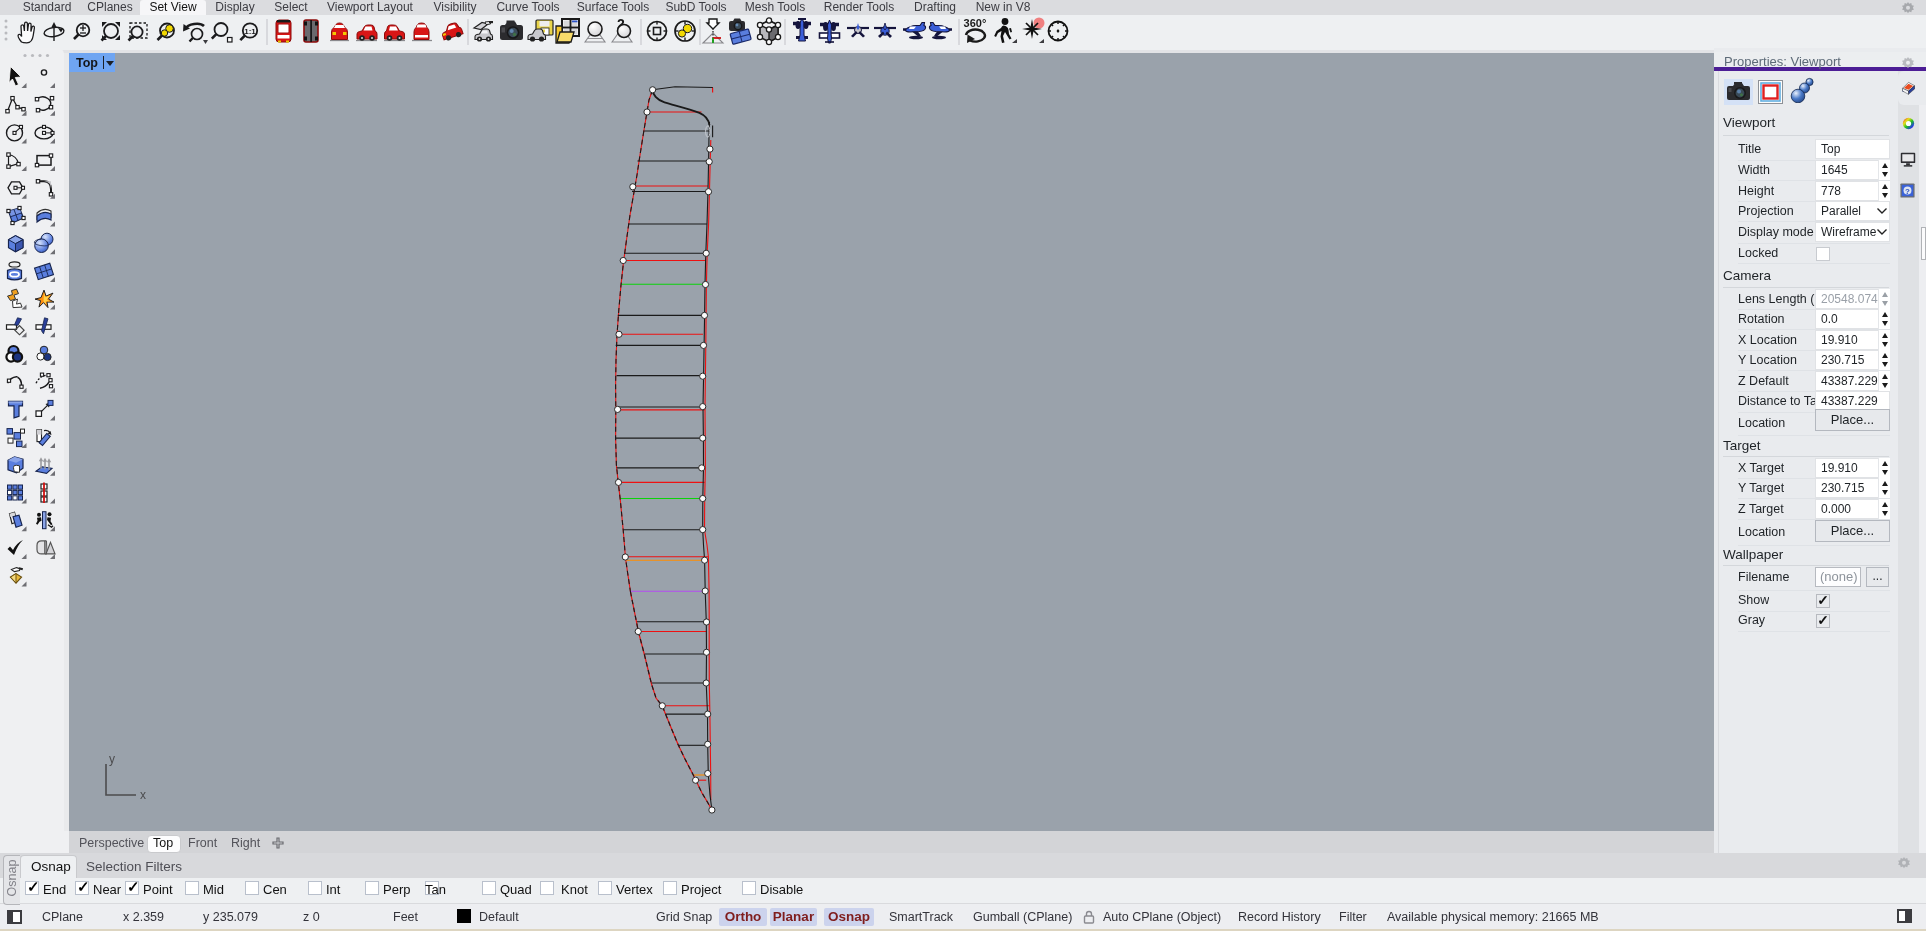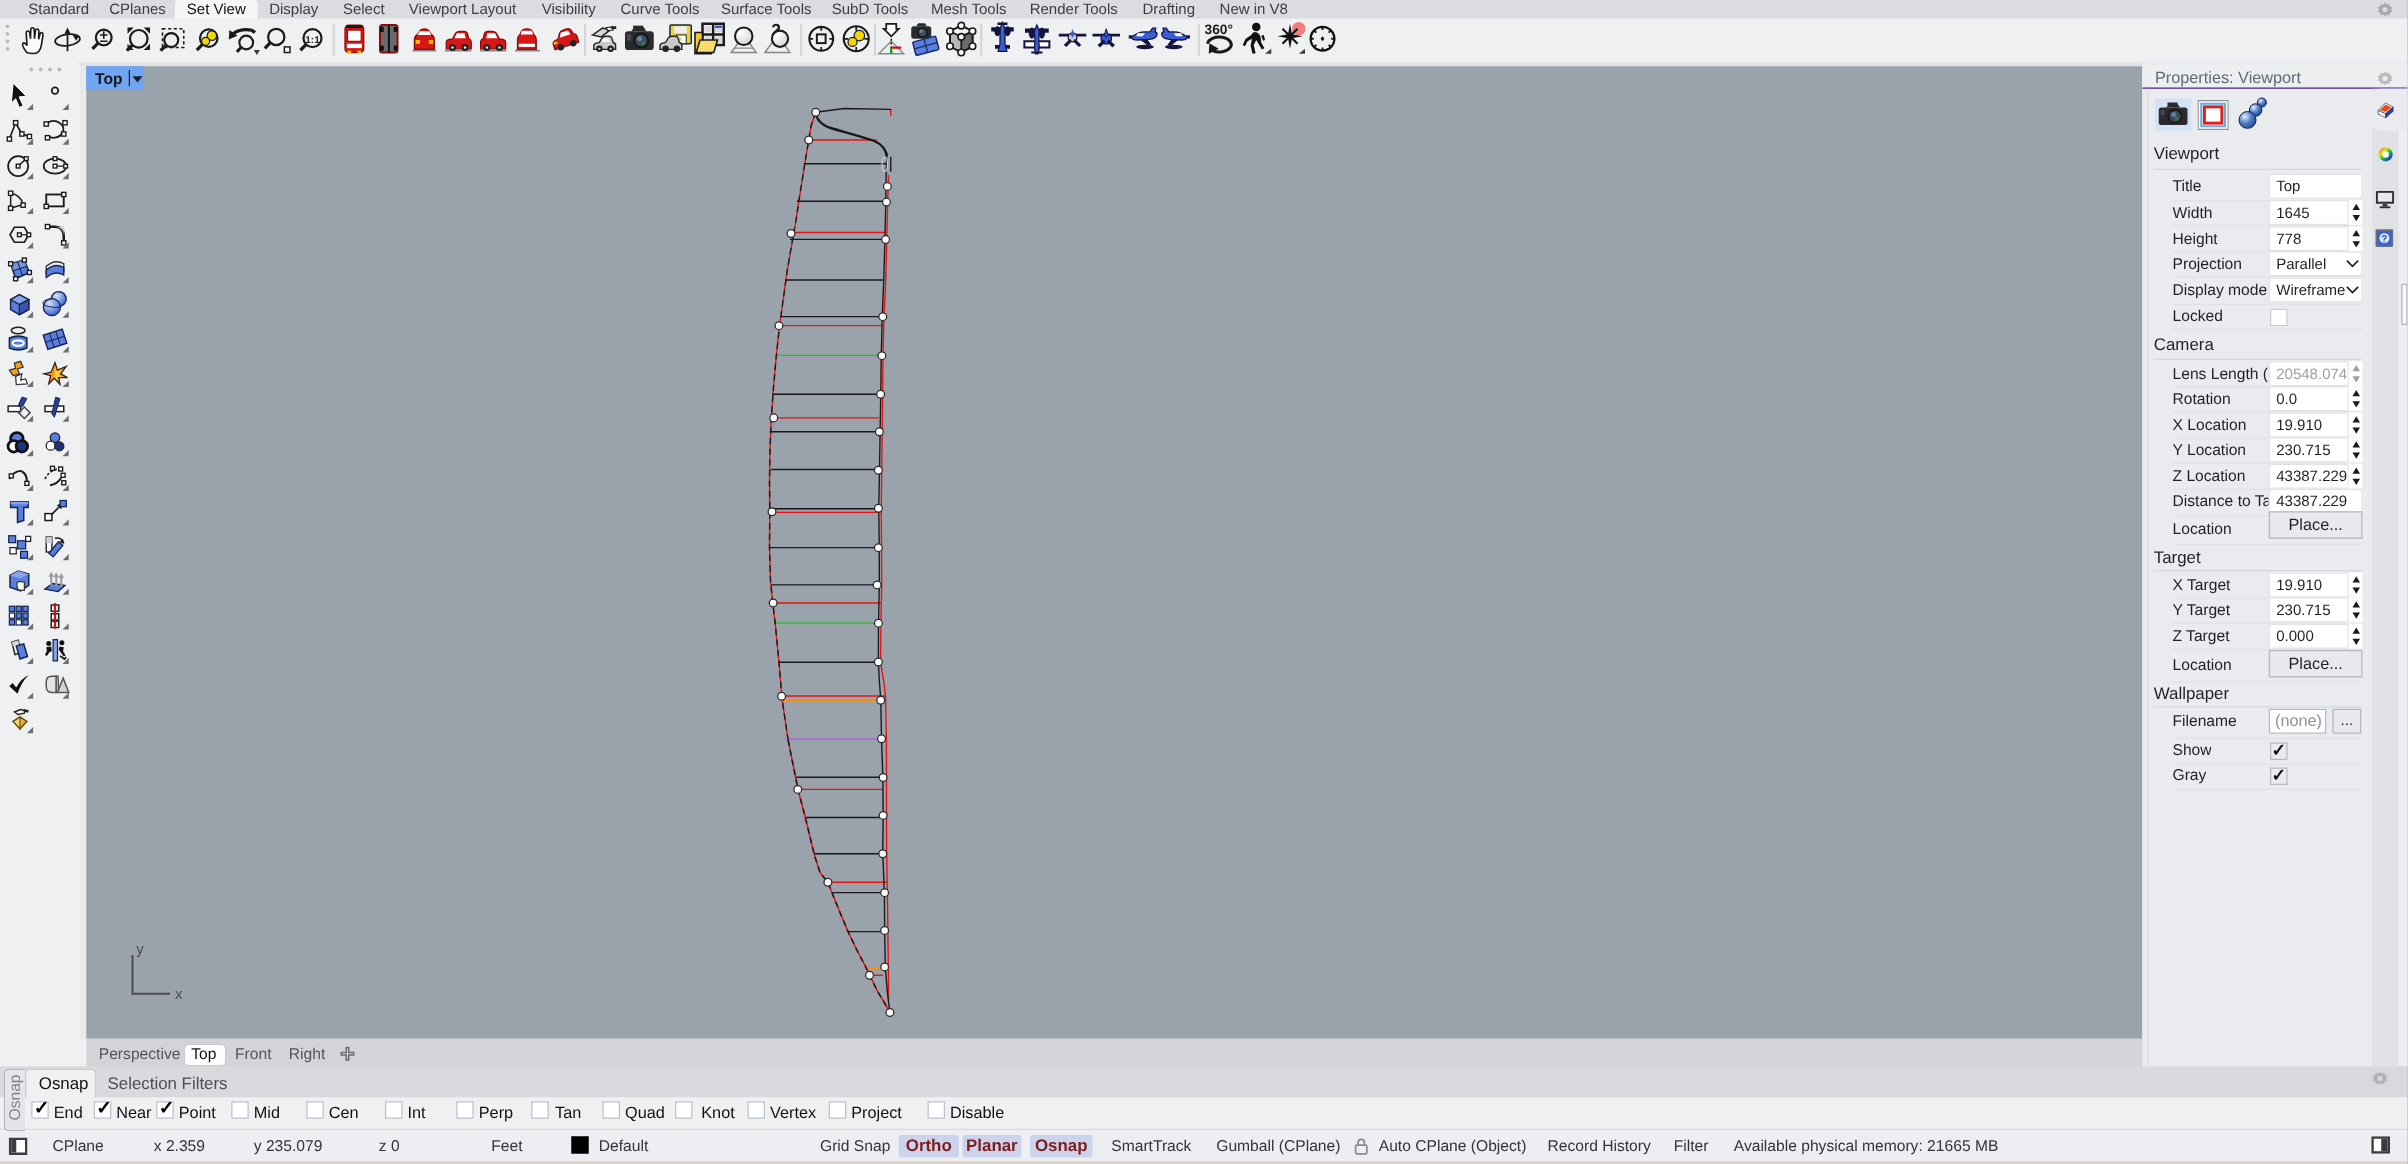--- a/index.html
+++ b/index.html
@@ -18,21 +18,21 @@
 #gutterL { position:absolute; left:64px; top:53px; width:5px; height:778px; background:#e9eaec; }
 
 #viewport { position:absolute; left:69px; top:53px; width:1645px; height:778px; background:#9aa2ab; }
 #vptab { position:absolute; left:0; top:0; width:46px; height:19px; background:#6fa5f2; color:#14161a; font-weight:bold; font-size:13px; }
 #vptab .cap { position:absolute; left:7px; top:2.5px; font-size:12.5px; }
 #vptab .sep { position:absolute; left:34px; top:3px; width:1px; height:13px; background:#1c2026; }
 #vptab .tri { position:absolute; left:37px; top:8px; width:0; height:0; border-left:4px solid transparent; border-right:4px solid transparent; border-top:5px solid #1c2026; }
 
 #gutterR { position:absolute; left:1714px; top:53px; width:5px; height:778px; background:#e9eaec; }
 #rpanel { position:absolute; left:1714px; top:48px; width:212px; height:805px; background:#e9ebee; }
-#rphead { position:absolute; left:0px; top:4px; width:212px; height:19px; background:#eceef0; border-bottom:1px solid #4c1d95; color:#5e6b78; font-size:13px; }
+#rphead { position:absolute; left:0px; top:4px; width:212px; height:19px; background:#eceef0; border-bottom:4px solid #4c1d95; color:#5e6b78; font-size:13px; }
 #rtabstrip { position:absolute; left:184px; top:23px; width:21px; height:782px; background:#dfe1e4; }
 #rtabactive { position:absolute; left:184px; top:23px; width:28px; height:34px; background:#e9ebee; border-radius:6px 0 0 6px; }
 .sect { position:absolute; left:9px; font-size:13.5px; color:#1e2226; }
 .sectrule { position:absolute; left:9px; width:166px; height:1px; background:#d4d7db; }
 .flabel { position:absolute; left:24px; font-size:12.5px; color:#1e2226; white-space:nowrap; overflow:hidden; }
 .fbox { position:absolute; left:101px; width:75px; background:#fff; border:1px solid #e0e2e5; font-size:12px; color:#1e2226; padding-left:5px; }
 .frule { position:absolute; left:24px; width:152px; height:1px; background:#dfe2e6; }
 .spin { position:absolute; left:164px; width:12px; background:#fff; border-left:1px solid #e4e6e9; }
 .spin:before { content:""; position:absolute; left:3px; top:3px; border-left:3.5px solid transparent; border-right:3.5px solid transparent; border-bottom:5px solid #1a1a1a; }
 .spin:after { content:""; position:absolute; left:3px; bottom:3px; border-left:3.5px solid transparent; border-right:3.5px solid transparent; border-top:5px solid #1a1a1a; }
@@ -761,21 +761,21 @@
       <div class="spin" style="top:261px; height:20px;"></div>
     <div class="frule" style="top:281px;"></div>
     <div class="flabel" style="top:284.5px;">X Location</div>
       <div class="fbox" style="top:281.5px; height:20px; line-height:18px;">19.910</div>
       <div class="spin" style="top:281.5px; height:20px;"></div>
     <div class="frule" style="top:301.5px;"></div>
     <div class="flabel" style="top:305px;">Y Location</div>
       <div class="fbox" style="top:302px; height:20px; line-height:18px;">230.715</div>
       <div class="spin" style="top:302px; height:20px;"></div>
     <div class="frule" style="top:322px;"></div>
-    <div class="flabel" style="top:325.5px;">Z Location</div>
+    <div class="flabel" style="top:325.5px;">Z Default</div>
       <div class="fbox" style="top:322.5px; height:20px; line-height:18px;">43387.229</div>
       <div class="spin" style="top:322.5px; height:20px;"></div>
     <div class="frule" style="top:342.5px;"></div>
     <div class="flabel" style="top:346px; width:77px;">Distance to Ta</div>
       <div class="fbox" style="top:343px; height:20px; line-height:18px;">43387.229</div>
     <div class="frule" style="top:363.5px;"></div>
     <div class="flabel" style="top:368px;">Location</div>
     <div style="position:absolute; left:101px; top:361px; width:75px; height:22px; background:#e7e9ec; border:1px solid #b4b8bf; font-size:13px; color:#1e2226; text-align:center; line-height:20px;">Place...</div>
     <div class="frule" style="top:387px;"></div>
     <div class="sect" style="top:390px;">Target</div>
@@ -882,21 +882,21 @@
     <span class="cblabel" style="left:143px;text-align:right;">Point</span>
   <div class="cb" style="left:185px;"></div>
     <span class="cblabel" style="left:203px;">Mid</span>
   <div class="cb" style="left:245px;"></div>
     <span class="cblabel" style="left:263px;">Cen</span>
   <div class="cb" style="left:308px;"></div>
     <span class="cblabel" style="left:326px;">Int</span>
   <div class="cb" style="left:365px;"></div>
     <span class="cblabel" style="left:383px;">Perp</span>
   <div class="cb" style="left:425px;"></div>
-    <span class="cblabel" style="left:444px;">Tan</span>
+    <span class="cblabel" style="left:425px;">Tan</span>
   <div class="cb" style="left:482px;"></div>
     <span class="cblabel" style="left:500px;">Quad</span>
   <div class="cb" style="left:540px;"></div>
     <span class="cblabel" style="left:561px;">Knot</span>
   <div class="cb" style="left:598px;"></div>
     <span class="cblabel" style="left:616px;">Vertex</span>
   <div class="cb" style="left:663px;"></div>
     <span class="cblabel" style="left:681px;">Project</span>
   <div class="cb" style="left:742px;"></div>
     <span class="cblabel" style="left:760px;">Disable</span>

